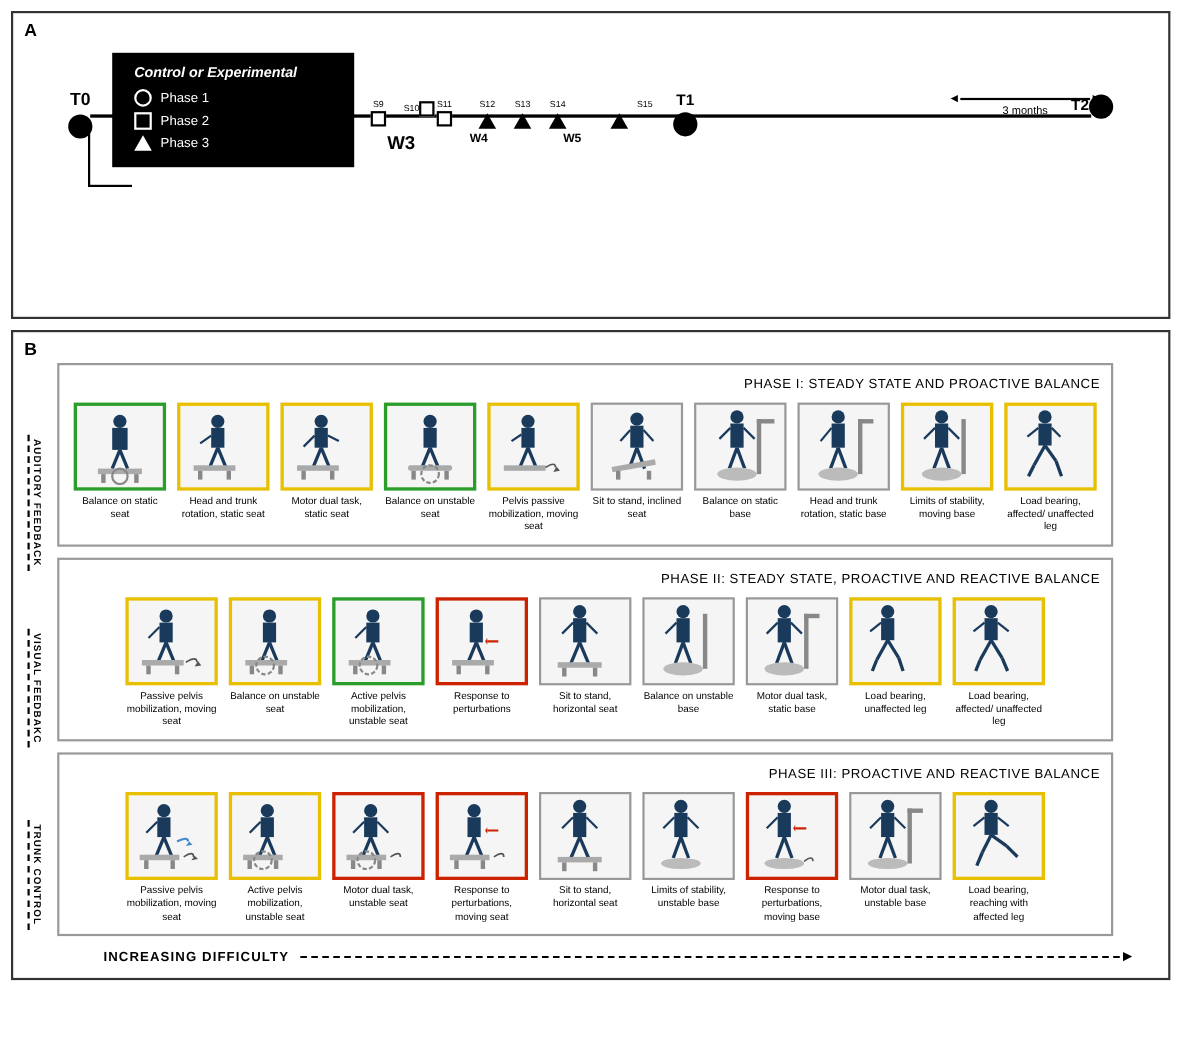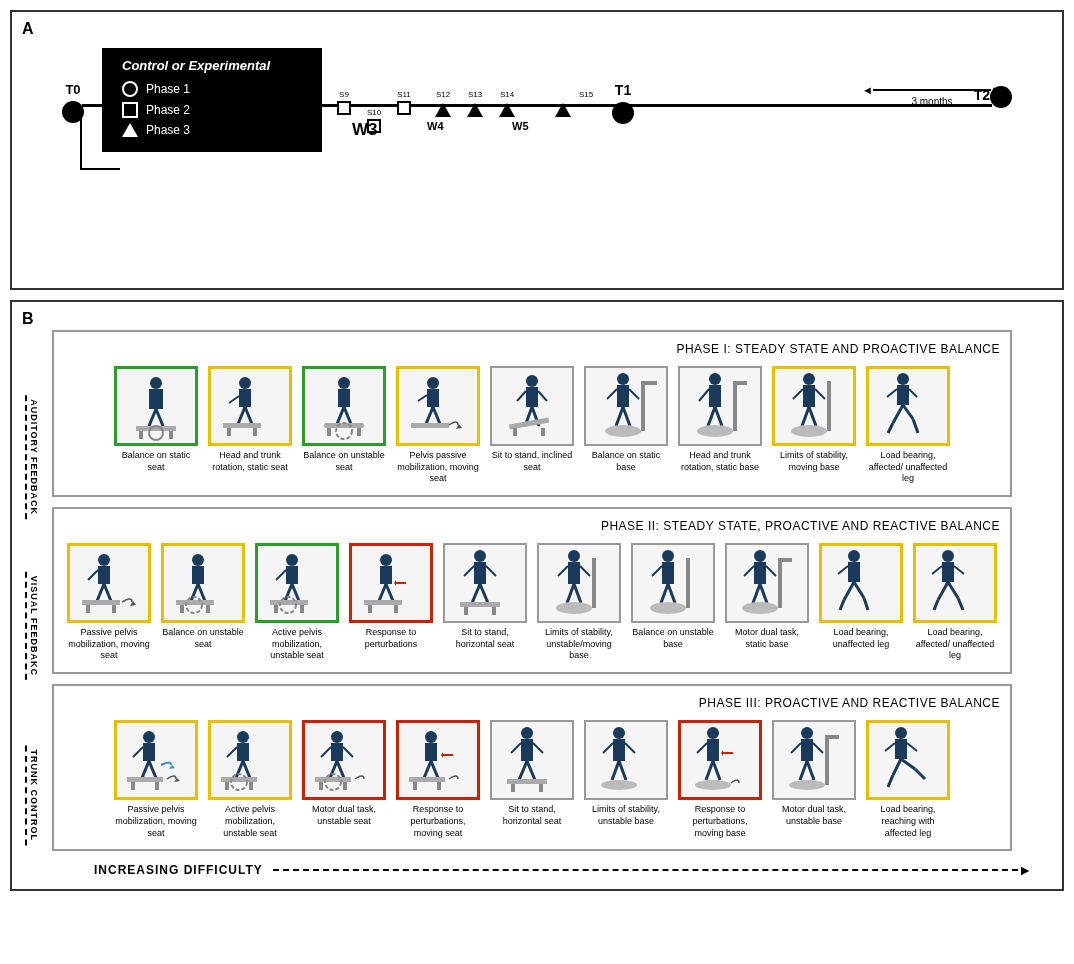--- a/index.html
+++ b/index.html
@@ -212,21 +212,21 @@
 <div class="panel" id="panel-a">
   <span class="panel-label">A</span>
 
   <div class="timeline-area">
 
     <div style="position:relative; height:90px; margin:0 10px 0 10px;">
 
       <div style="position:absolute; top:42px; left:30px; right:30px; height:3px; background:#000;"></div>
 
       <div style="position:absolute; left:10px; top:20px; display:flex; flex-direction:column; align-items:center;">
-        <span style="font-size:13px; font-weight:bold;">T0</span>
+        <span style="font-size:16px; font-weight:bold;">T0</span>
         <div style="width:22px;height:22px;border-radius:50%;background:#000;margin-top:4px;"></div>
       </div>
 
       <div style="position:absolute; left:55px; top:28px; display:flex;flex-direction:column;align-items:center;">
         <span style="font-size:8px;">S1</span>
         <div style="width:14px;height:14px;border-radius:50%;background:#fff;border:2px solid #000;margin-top:2px;"></div>
       </div>
 
       <div style="position:absolute; left:80px; top:28px; display:flex;flex-direction:column;align-items:center;">
         <span style="font-size:8px;">S2</span>
@@ -261,21 +261,21 @@
       <div style="position:absolute; left:255px; top:28px; display:flex;flex-direction:column;align-items:center;">
         <span style="font-size:8px;">S8</span>
         <div style="width:14px;height:14px;background:#fff;border:2px solid #000;margin-top:2px;"></div>
       </div>
 
       <div style="position:absolute; left:285px; top:28px; display:flex;flex-direction:column;align-items:center;">
         <span style="font-size:8px;">S9</span>
         <div style="width:14px;height:14px;background:#fff;border:2px solid #000;margin-top:2px;"></div>
       </div>
 
-      <div style="position:absolute; left:315px; top:28px; display:flex;flex-direction:column;align-items:center;margin-top:18px;">
+      <div style="position:absolute; left:315px; top:28px; display:flex;flex-direction:row;align-items:center;">
         <span style="font-size:8px;">S10</span>
         <div style="width:14px;height:14px;background:#fff;border:2px solid #000;margin-top:2px;"></div>
       </div>
 
       <div style="position:absolute; left:345px; top:28px; display:flex;flex-direction:column;align-items:center;">
         <span style="font-size:8px;">S11</span>
         <div style="width:14px;height:14px;background:#fff;border:2px solid #000;margin-top:2px;"></div>
       </div>
 
       <div style="position:absolute; left:383px; top:28px; display:flex;flex-direction:column;align-items:center;">
@@ -395,20 +395,36 @@
                 <line x1="30" y1="36" x2="37" y2="53" stroke="#1a3a5c" stroke-width="3"></line>
                 <line x1="24" y1="25" x2="14" y2="32" stroke="#1a3a5c" stroke-width="2"></line>
                 <rect x="8" y="52" width="38" height="5" fill="#aaa"></rect>
                 <rect x="12" y="57" width="4" height="8" fill="#888"></rect>
                 <rect x="38" y="57" width="4" height="8" fill="#888"></rect>
               </svg>
             </div>
             <div class="exercise-label">Head and trunk rotation, static seat</div>
           </div>
 
+          <div class="exercise-item">
+            <div class="exercise-img border-yellow">
+              <svg class="fig-svg" viewBox="0 0 70 70">
+                <circle cx="30" cy="12" r="6" fill="#1a3a5c"></circle>
+                <rect x="24" y="18" width="12" height="18" fill="#1a3a5c"></rect>
+                <line x1="30" y1="36" x2="23" y2="53" stroke="#1a3a5c" stroke-width="3"></line>
+                <line x1="30" y1="36" x2="37" y2="53" stroke="#1a3a5c" stroke-width="3"></line>
+                <line x1="24" y1="25" x2="14" y2="35" stroke="#1a3a5c" stroke-width="2"></line>
+                <line x1="36" y1="25" x2="46" y2="30" stroke="#1a3a5c" stroke-width="2"></line>
+                <rect x="8" y="52" width="38" height="5" fill="#aaa"></rect>
+                <rect x="12" y="57" width="4" height="8" fill="#888"></rect>
+                <rect x="38" y="57" width="4" height="8" fill="#888"></rect>
+              </svg>
+            </div>
+            <div class="exercise-label">Motor dual task, static seat</div>
+          </div>
 
           <div class="exercise-item">
             <div class="exercise-img border-green">
               <svg class="fig-svg" viewBox="0 0 70 70">
                 <circle cx="35" cy="12" r="6" fill="#1a3a5c"></circle>
                 <rect x="29" y="18" width="12" height="18" fill="#1a3a5c"></rect>
                 <line x1="35" y1="36" x2="28" y2="53" stroke="#1a3a5c" stroke-width="3"></line>
                 <line x1="35" y1="36" x2="42" y2="53" stroke="#1a3a5c" stroke-width="3"></line>
                 <rect x="15" y="52" width="40" height="5" rx="2" fill="#aaa"></rect>
                 <rect x="18" y="57" width="4" height="8" fill="#888"></rect>
@@ -609,35 +625,20 @@
                 <line x1="24" y1="18" x2="14" y2="28" stroke="#1a3a5c" stroke-width="2"></line>
                 <line x1="36" y1="18" x2="46" y2="28" stroke="#1a3a5c" stroke-width="2"></line>
                 <rect x="10" y="54" width="40" height="5" fill="#aaa"></rect>
                 <rect x="14" y="59" width="4" height="8" fill="#888"></rect>
                 <rect x="42" y="59" width="4" height="8" fill="#888"></rect>
               </svg>
             </div>
             <div class="exercise-label">Sit to stand, horizontal seat</div>
           </div>
 
-          <div class="exercise-item">
-            <div class="exercise-img border-gray">
-              <svg class="fig-svg" viewBox="0 0 70 70">
-                <circle cx="30" cy="8" r="6" fill="#1a3a5c"></circle>
-                <rect x="24" y="14" width="12" height="22" fill="#1a3a5c"></rect>
-                <line x1="30" y1="36" x2="23" y2="55" stroke="#1a3a5c" stroke-width="3"></line>
-                <line x1="30" y1="36" x2="37" y2="55" stroke="#1a3a5c" stroke-width="3"></line>
-                <line x1="24" y1="18" x2="14" y2="28" stroke="#1a3a5c" stroke-width="2"></line>
-                <line x1="36" y1="18" x2="46" y2="28" stroke="#1a3a5c" stroke-width="2"></line>
-                <ellipse cx="30" cy="60" rx="18" ry="6" fill="#bbb"></ellipse>
-                <rect x="48" y="10" width="4" height="50" fill="#888"></rect>
-              </svg>
-            </div>
-            <div class="exercise-label">Limits of stability, unstable/moving base</div>
-          </div>
 
           <div class="exercise-item">
             <div class="exercise-img border-gray">
               <svg class="fig-svg" viewBox="0 0 70 70">
                 <circle cx="30" cy="8" r="6" fill="#1a3a5c"></circle>
                 <rect x="24" y="14" width="12" height="22" fill="#1a3a5c"></rect>
                 <line x1="30" y1="36" x2="23" y2="55" stroke="#1a3a5c" stroke-width="3"></line>
                 <line x1="30" y1="36" x2="37" y2="55" stroke="#1a3a5c" stroke-width="3"></line>
                 <line x1="24" y1="18" x2="14" y2="28" stroke="#1a3a5c" stroke-width="2"></line>
                 <ellipse cx="30" cy="60" rx="18" ry="6" fill="#bbb"></ellipse>

